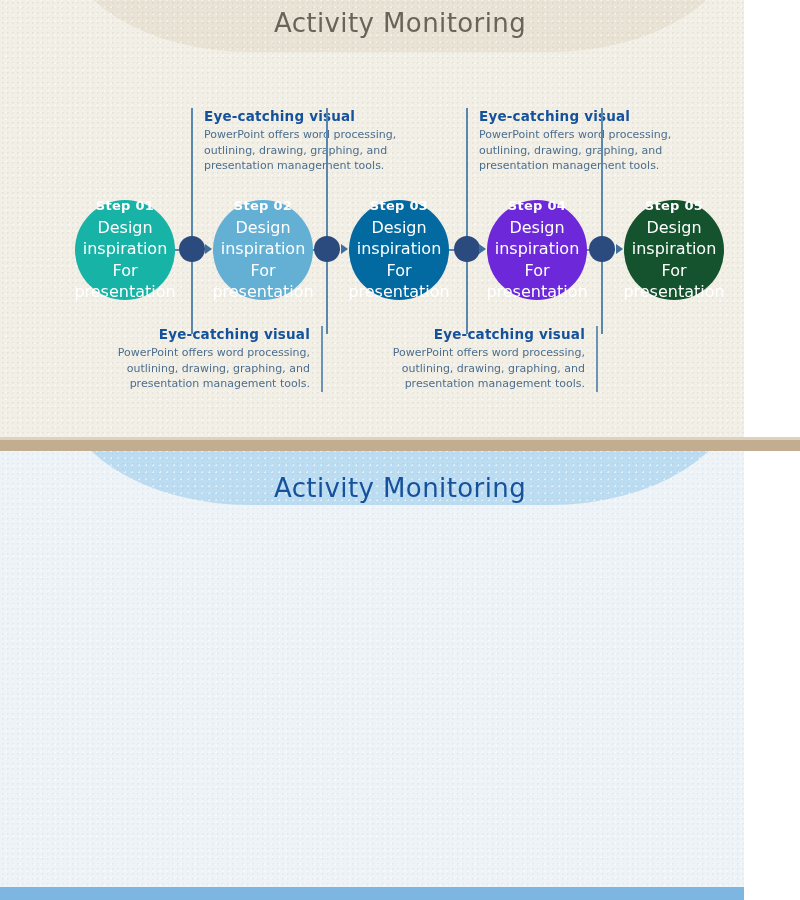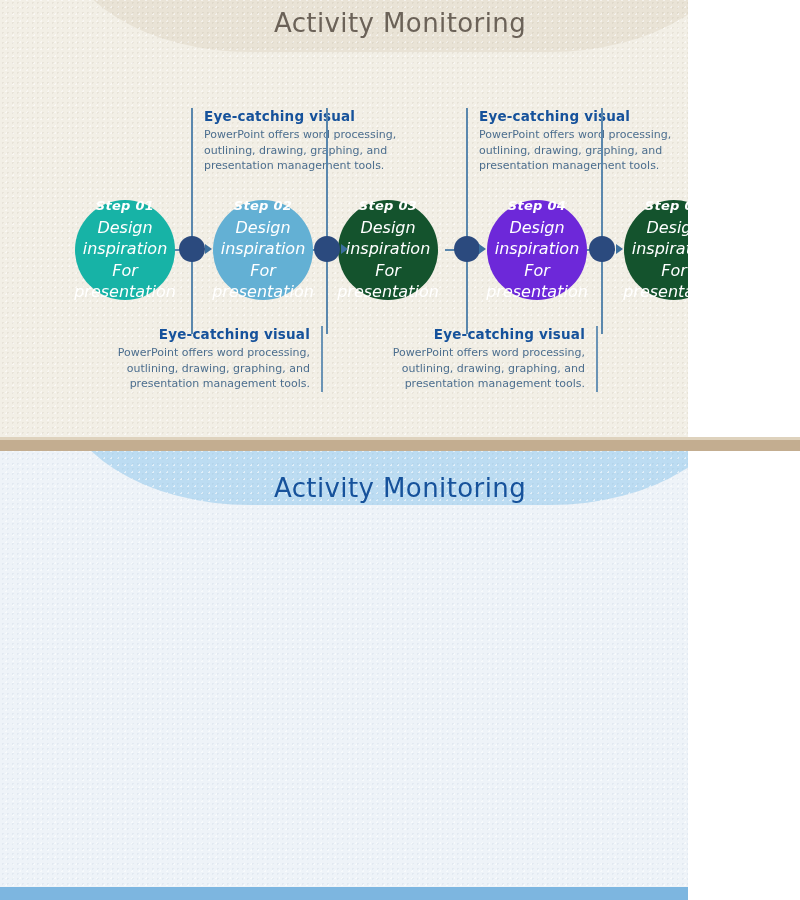--- a/index.html
+++ b/index.html
@@ -2,21 +2,21 @@
 <html><head>
 <meta charset="utf-8">
 <style>
   html,body{margin:0;padding:0;}
   body{
     width:800px;height:900px;
     font-family:"DejaVu Sans", sans-serif;
     background:#ffffff;
     overflow:hidden;
   }
-  .slide{position:relative;width:688px;overflow:hidden;}
+  .slide{position:relative;width:744px;overflow:hidden;}
 
   
   .slide-beige{height:437px;background:#f2efe6;}
   .slide-beige .noise{
     position:absolute;inset:0;
     background-image:
       radial-gradient(rgba(160,150,130,.13) 1px, transparent 1px),
       radial-gradient(rgba(255,255,255,.5) 1px, transparent 1px);
     background-size:5px 5px, 7px 7px;
     background-position:0 0, 3px 4px;
@@ -51,21 +51,21 @@
     background:#bcdcf2;
     border-radius:0 0 190px 190px / 0 0 120px 120px;
   }
   .title-blue{
     position:absolute;left:0;top:22px;width:800px;text-align:center;
     font-size:26px;color:#16529b;letter-spacing:.4px;
   }
   .bottom-bar{position:absolute;left:0;bottom:0;width:800px;height:13px;background:#7db6e0;}
 
   
-  .timeline{position:absolute;left:0;width:800px;height:100px;font-style:italic;}
+  .timeline{position:absolute;left:0;width:800px;height:100px;}
   .tl-beige{top:200px;}
 
   
   .hline{
     position:absolute;top:49px;height:2px;background:#5a87ad;
   }
   .node{
     position:absolute;top:0;width:100px;height:100px;border-radius:50%;
     display:flex;flex-direction:column;align-items:center;justify-content:center;
     color:#ffffff;text-align:center;box-sizing:border-box;padding:0 10px;
@@ -135,21 +135,21 @@
     <div class="vline" style="left:601px;top:56px;height:78px;"></div>
 
     <div class="node" style="left:75px;background:#17b3a6;">
       <div class="step-label">Step 01</div>
       <div class="step-desc">Design inspiration For presentation</div>
     </div>
     <div class="node" style="left:213px;background:#63b0d4;justify-content:center;">
       <div class="step-label">Step 02</div>
       <div class="step-desc">Design inspiration For presentation</div>
     </div>
-    <div class="node" style="left:338px;background:#14532d;">
+    <div class="node" style="left:349px;background:#0369a1;">
       <div class="step-label">Step 03</div>
       <div class="step-desc">Design inspiration For presentation</div>
     </div>
     <div class="node" style="left:487px;background:#6d28d9;">
       <div class="step-label">Step 04</div>
       <div class="step-desc">Design inspiration For presentation</div>
     </div>
     <div class="node" style="left:624px;background:#14532d;">
       <div class="step-label">Step 05</div>
       <div class="step-desc">Design inspiration For presentation</div>

